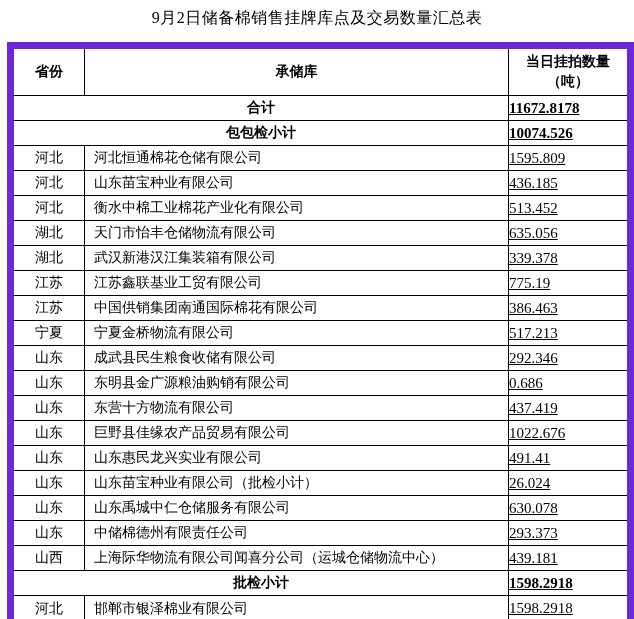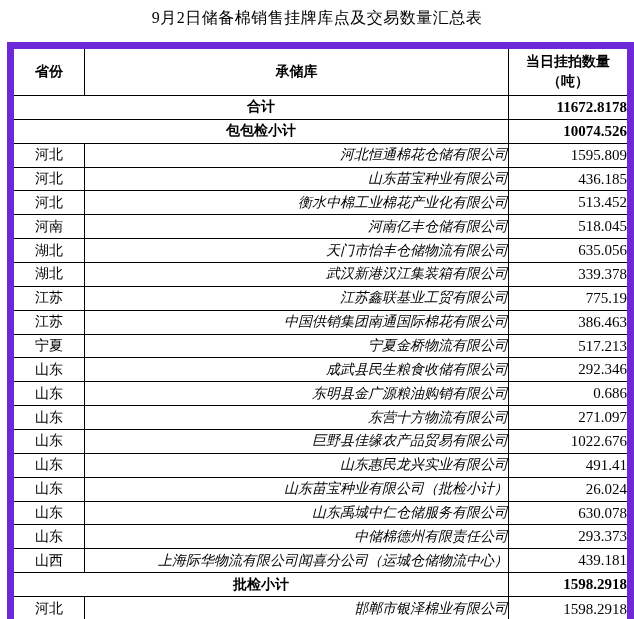--- a/index.html
+++ b/index.html
@@ -54,27 +54,27 @@
     font-size: 14px;
     font-weight: bold;
     text-align: center;
     line-height: 1.45;
   }
   td { font-size: 14px; }
   td.prov {
     text-align: center;
   }
   td.wh {
-    text-align: right;
+    text-align: left;
     padding-left: 9px;
-    font-style: italic;
   }
   td.num {
-    text-align: right;
+    text-align: left;
     font-size: 15px;
+    text-decoration: underline;
   }
   tr.summary-row td.merge {
     text-align: center;
     font-weight: bold;
     font-size: 14px;
     font-family: Liberation Serif, serif;
   }
   tr.summary-row td.num {
     font-weight: bold;
   }
@@ -123,25 +123,20 @@
     <td class="wh">山东苗宝种业有限公司</td>
     <td class="num">436.185</td>
   </tr>
 
   <tr class="data-row">
     <td class="prov">河北</td>
     <td class="wh">衡水中棉工业棉花产业化有限公司</td>
     <td class="num">513.452</td>
   </tr>
 
-  <tr class="data-row">
-    <td class="prov">河南</td>
-    <td class="wh">河南亿丰仓储有限公司</td>
-    <td class="num">518.045</td>
-  </tr>
 
   <tr class="data-row">
     <td class="prov">湖北</td>
     <td class="wh">天门市怡丰仓储物流有限公司</td>
     <td class="num">635.056</td>
   </tr>
 
   <tr class="data-row">
     <td class="prov">湖北</td>
     <td class="wh">武汉新港汉江集装箱有限公司</td>
@@ -174,21 +169,21 @@
 
   <tr class="data-row">
     <td class="prov">山东</td>
     <td class="wh">东明县金广源粮油购销有限公司</td>
     <td class="num">0.686</td>
   </tr>
 
   <tr class="data-row">
     <td class="prov">山东</td>
     <td class="wh">东营十方物流有限公司</td>
-    <td class="num">271.097</td>
+    <td class="num">437.419</td>
   </tr>
 
   <tr class="data-row">
     <td class="prov">山东</td>
     <td class="wh">巨野县佳缘农产品贸易有限公司</td>
     <td class="num">1022.676</td>
   </tr>
 
   <tr class="data-row">
     <td class="prov">山东</td>

